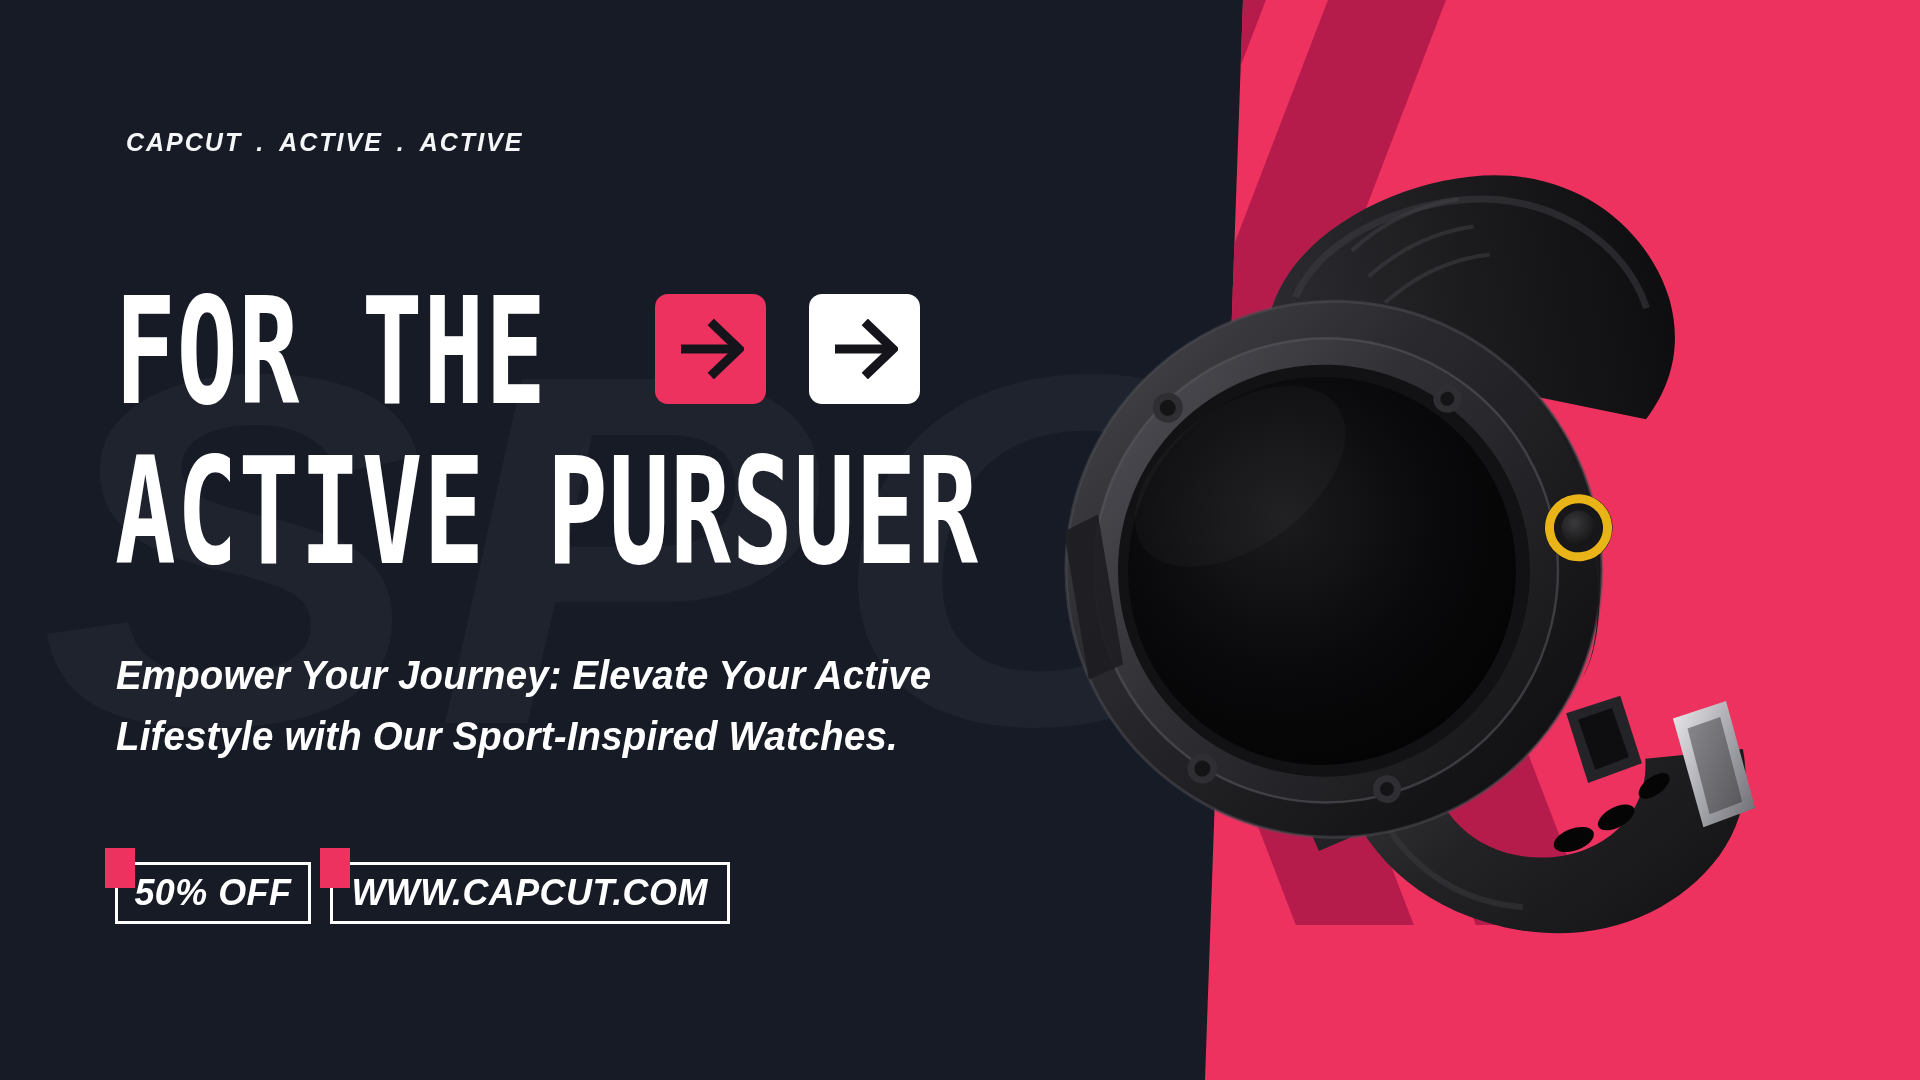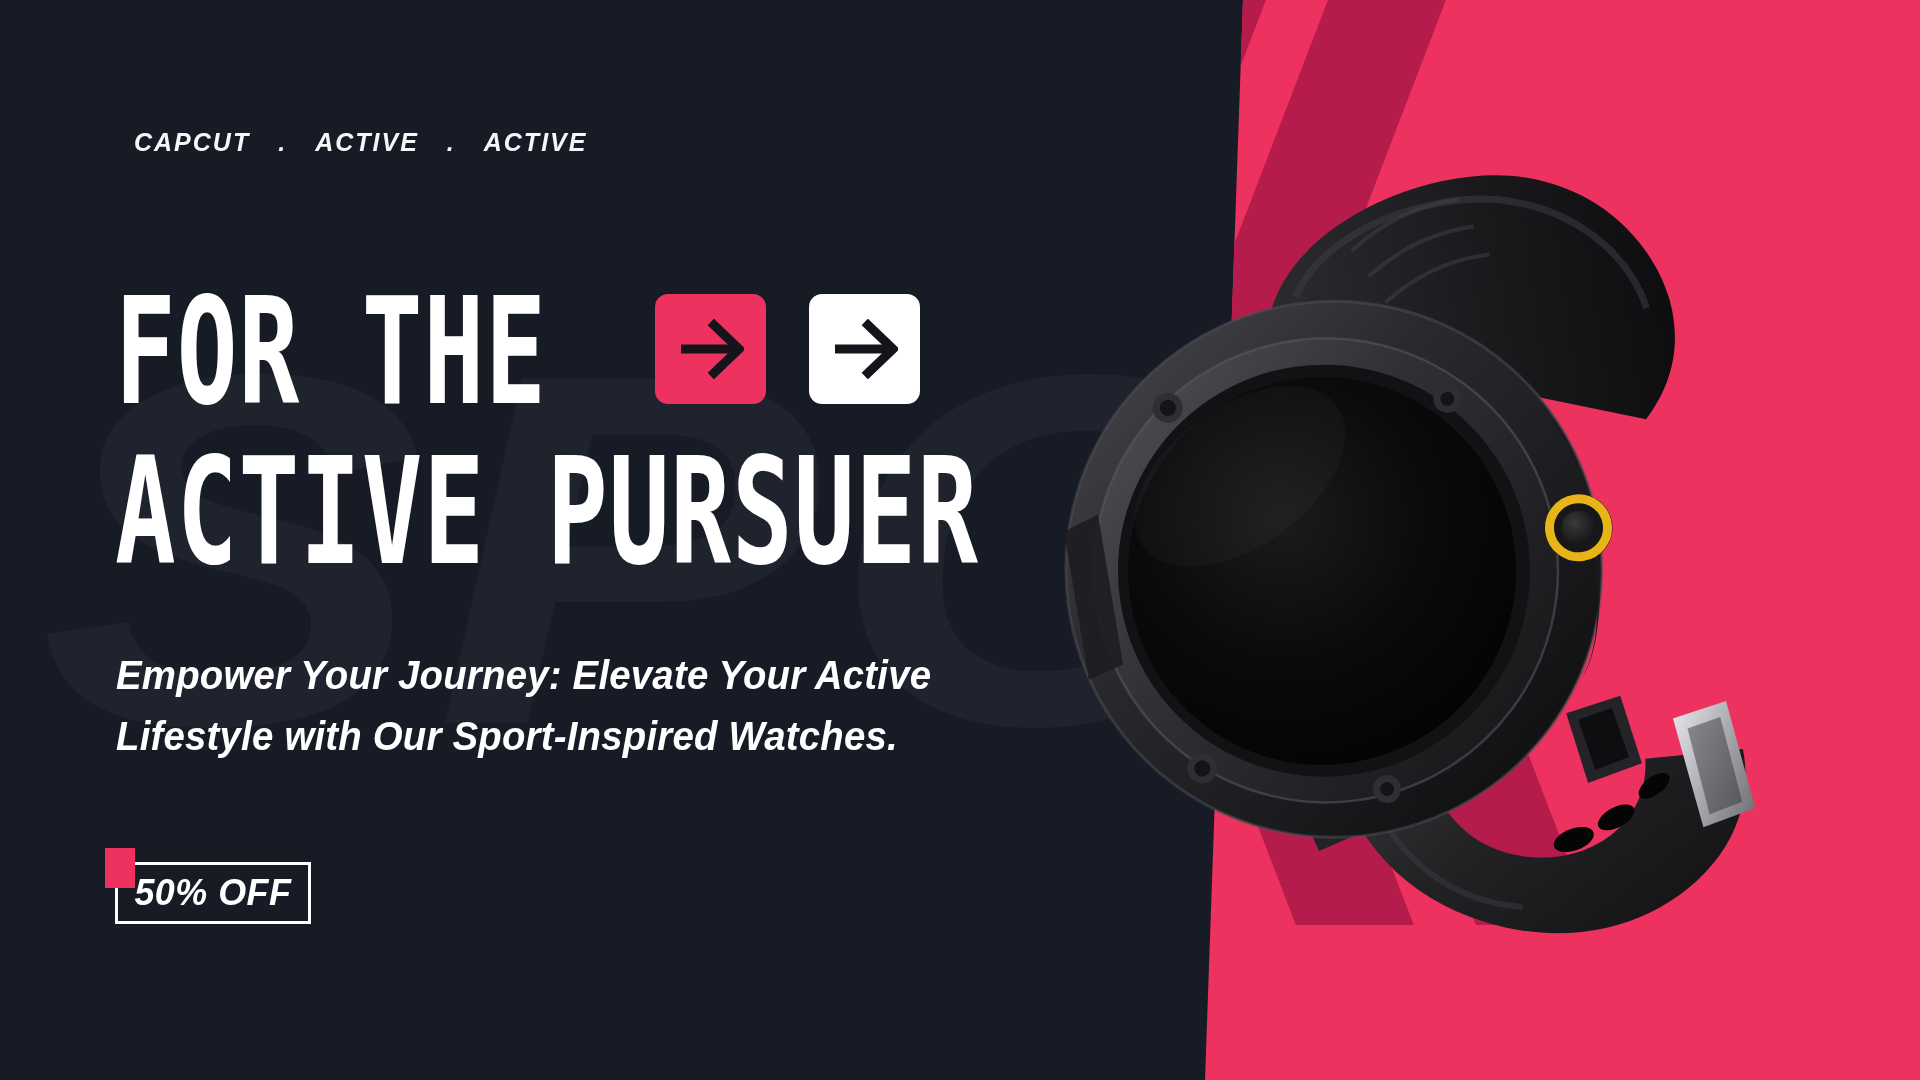--- a/index.html
+++ b/index.html
@@ -34,22 +34,22 @@
     letter-spacing:10px;
     color:#ffffff;opacity:.030;
     white-space:nowrap;
     transform:scaleX(1.15);
     transform-origin:left top;
     pointer-events:none;user-select:none;
   }
 
   
   .nav{
-    position:absolute;left:134px;top:128px;
-    display:flex;align-items:center;gap:14px;
+    position:absolute;left:126px;top:128px;
+    display:flex;align-items:center;gap:0px;
     color:#f5f6f8;
     font-weight:bold;font-style:italic;
     font-size:25px;letter-spacing:2.0px;
     white-space:nowrap;
   }
   .nav .item{padding:0;}
   .nav .sep{padding:0 14px;font-size:25px;}
 
   
   .headline{
@@ -301,15 +301,21 @@
     <div>Lifestyle with Our Sport-Inspired Watches.</div>
   </div>
 
   <div class="badges">
     <div class="badge-wrap">
       <div class="corner-sq"></div>
       <div class="badge off">
         <span class="btxt">50% OFF</span>
       </div>
     </div>
+    <div class="badge-wrap">
+      <div class="corner-sq"></div>
+      <div class="badge url">
+        <span class="btxt">WWW.CAPCUT.COM</span>
+      </div>
+    </div>
   </div>
 
 </div>
 
 </body></html>

